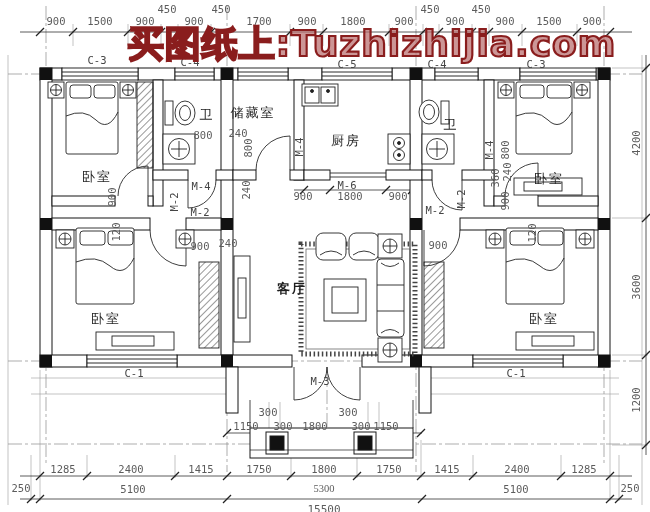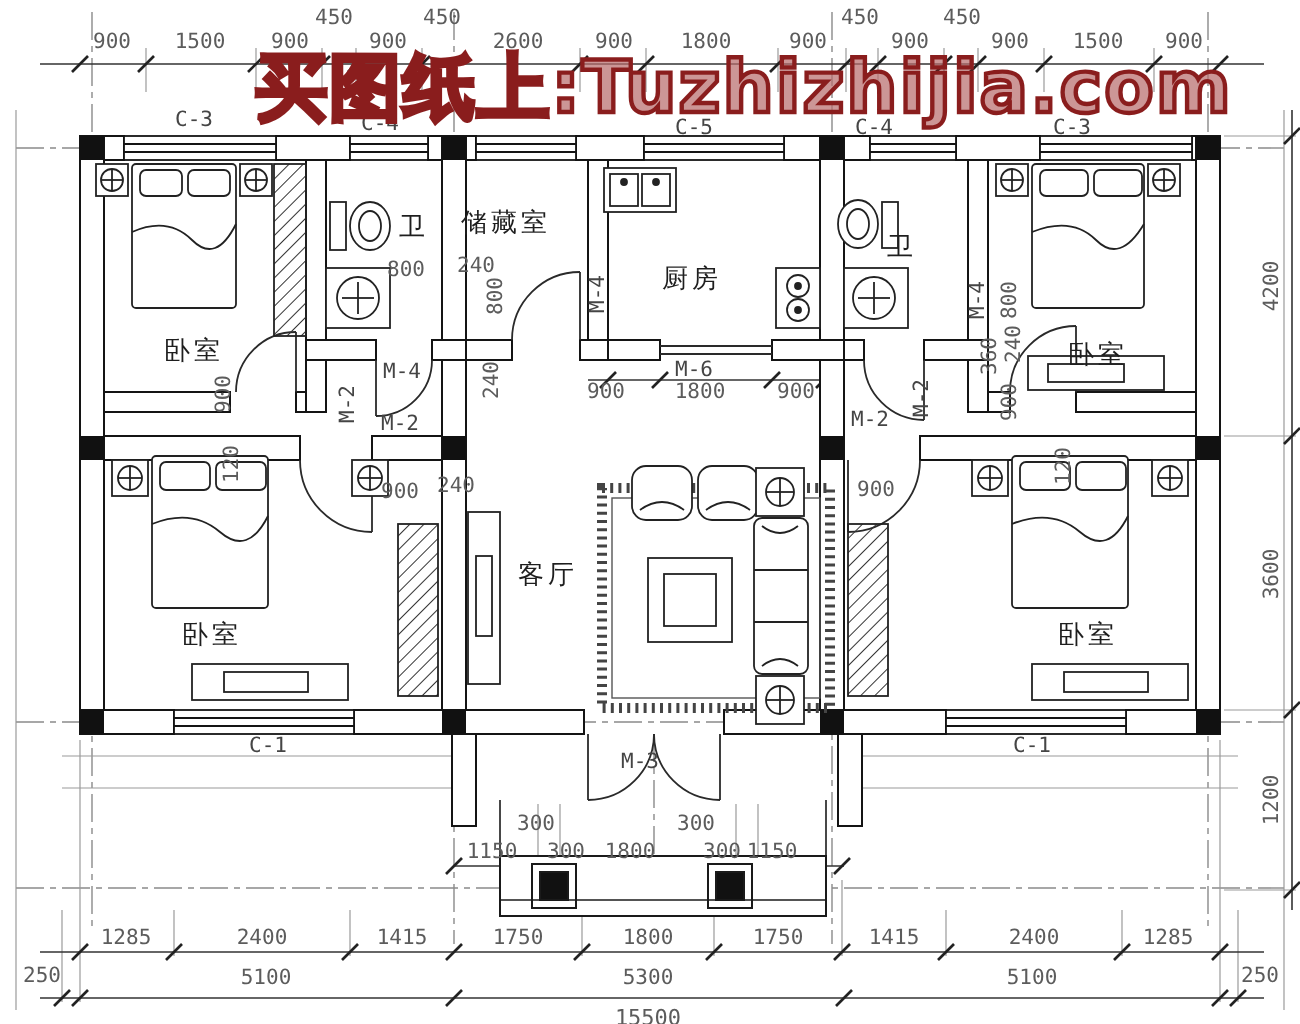--- a/index.html
+++ b/index.html
@@ -433,21 +433,21 @@
   </g>
 </svg>
 
 <div id="labels">
       <span class="ann dim" style="left: 56px; top: 21px;">900</span>
       <span class="ann dim" style="left: 100px; top: 21px;">1500</span>
       <span class="ann dim" style="left: 145px; top: 21px;">900</span>
       <span class="ann dim" style="left: 167px; top: 9px;">450</span>
       <span class="ann dim" style="left: 194px; top: 21px;">900</span>
       <span class="ann dim" style="left: 221px; top: 9px;">450</span>
-      <span class="ann dim" style="left: 259px; top: 21px;">2600</span>
+      <span class="ann dim" style="left: 259px; top: 21px;">1700</span>
       <span class="ann dim" style="left: 307px; top: 21px;">900</span>
       <span class="ann dim" style="left: 353px; top: 21px;">1800</span>
       <span class="ann dim" style="left: 404px; top: 21px;">900</span>
       <span class="ann dim" style="left: 430px; top: 9px;">450</span>
       <span class="ann dim" style="left: 455px; top: 21px;">900</span>
       <span class="ann dim" style="left: 481px; top: 9px;">450</span>
       <span class="ann dim" style="left: 505px; top: 21px;">900</span>
       <span class="ann dim" style="left: 549px; top: 21px;">1500</span>
       <span class="ann dim" style="left: 592px; top: 21px;">900</span>
       <span class="ann mark" style="left: 97px; top: 60px;">C-3</span>
@@ -455,21 +455,21 @@
       <span class="ann mark" style="left: 347px; top: 64px;">C-5</span>
       <span class="ann mark" style="left: 437px; top: 64px;">C-4</span>
       <span class="ann mark" style="left: 536px; top: 64px;">C-3</span>
       <span class="ann room" style="left: 97px; top: 176px;">卧室</span>
       <span class="ann room" style="left: 207px; top: 114px;">卫</span>
       <span class="ann room" style="left: 253px; top: 112px;">储藏室</span>
       <span class="ann room" style="left: 346px; top: 140px;">厨房</span>
       <span class="ann room" style="left: 451px; top: 124px;">卫</span>
       <span class="ann room" style="left: 549px; top: 178px;">卧室</span>
       <span class="ann room" style="left: 106px; top: 318px;">卧室</span>
-      <span class="ann room" style="left: 274px; top: 288px;">客厅</span>
+      <span class="ann room" style="left: 292px; top: 288px; font-weight: bold;">客厅</span>
       <span class="ann room" style="left: 544px; top: 318px;">卧室</span>
       <span class="ann dim" style="left: 203px; top: 135px;">800</span>
       <span class="ann dim" style="left: 238px; top: 133px;">240</span>
       <span class="ann dim" style="left: 248px; top: 148px; transform: translate(-50%, -50%) rotate(-90deg);">800</span>
       <span class="ann dim" style="left: 246px; top: 190px; transform: translate(-50%, -50%) rotate(-90deg);">240</span>
       <span class="ann dim" style="left: 112px; top: 197px; transform: translate(-50%, -50%) rotate(-90deg);">900</span>
       <span class="ann dim" style="left: 116px; top: 232px; transform: translate(-50%, -50%) rotate(-90deg);">120</span>
       <span class="ann mark" style="left: 201px; top: 186px;">M-4</span>
       <span class="ann mark" style="left: 174px; top: 202px; transform: translate(-50%, -50%) rotate(-90deg);">M-2</span>
       <span class="ann mark" style="left: 200px; top: 212px;">M-2</span>
@@ -504,21 +504,21 @@
       <span class="ann dim" style="left: 201px; top: 469px;">1415</span>
       <span class="ann dim" style="left: 259px; top: 469px;">1750</span>
       <span class="ann dim" style="left: 324px; top: 469px;">1800</span>
       <span class="ann dim" style="left: 389px; top: 469px;">1750</span>
       <span class="ann dim" style="left: 447px; top: 469px;">1415</span>
       <span class="ann dim" style="left: 517px; top: 469px;">2400</span>
       <span class="ann dim" style="left: 584px; top: 469px;">1285</span>
       <span class="ann dim" style="left: 21px; top: 488px;">250</span>
       <span class="ann dim" style="left: 630px; top: 488px;">250</span>
       <span class="ann dim" style="left: 133px; top: 489px;">5100</span>
-      <span class="ann dim" style="left: 324px; top: 489px;">5300</span>
+      <span class="ann dim" style="left: 324px; top: 489px; font-family: Liberation Serif, serif;">5300</span>
       <span class="ann dim" style="left: 516px; top: 489px;">5100</span>
       <span class="ann total" style="left: 324px; top: 509px;">15500</span>
       <span class="ann dim" style="left: 636px; top: 143px; transform: translate(-50%, -50%) rotate(-90deg);">4200</span>
       <span class="ann dim" style="left: 636px; top: 287px; transform: translate(-50%, -50%) rotate(-90deg);">3600</span>
       <span class="ann dim" style="left: 636px; top: 400px; transform: translate(-50%, -50%) rotate(-90deg);">1200</span>
     </div>
 
 <div id="watermark">买图纸上:Tuzhizhijia.com</div>
 </div>
 

